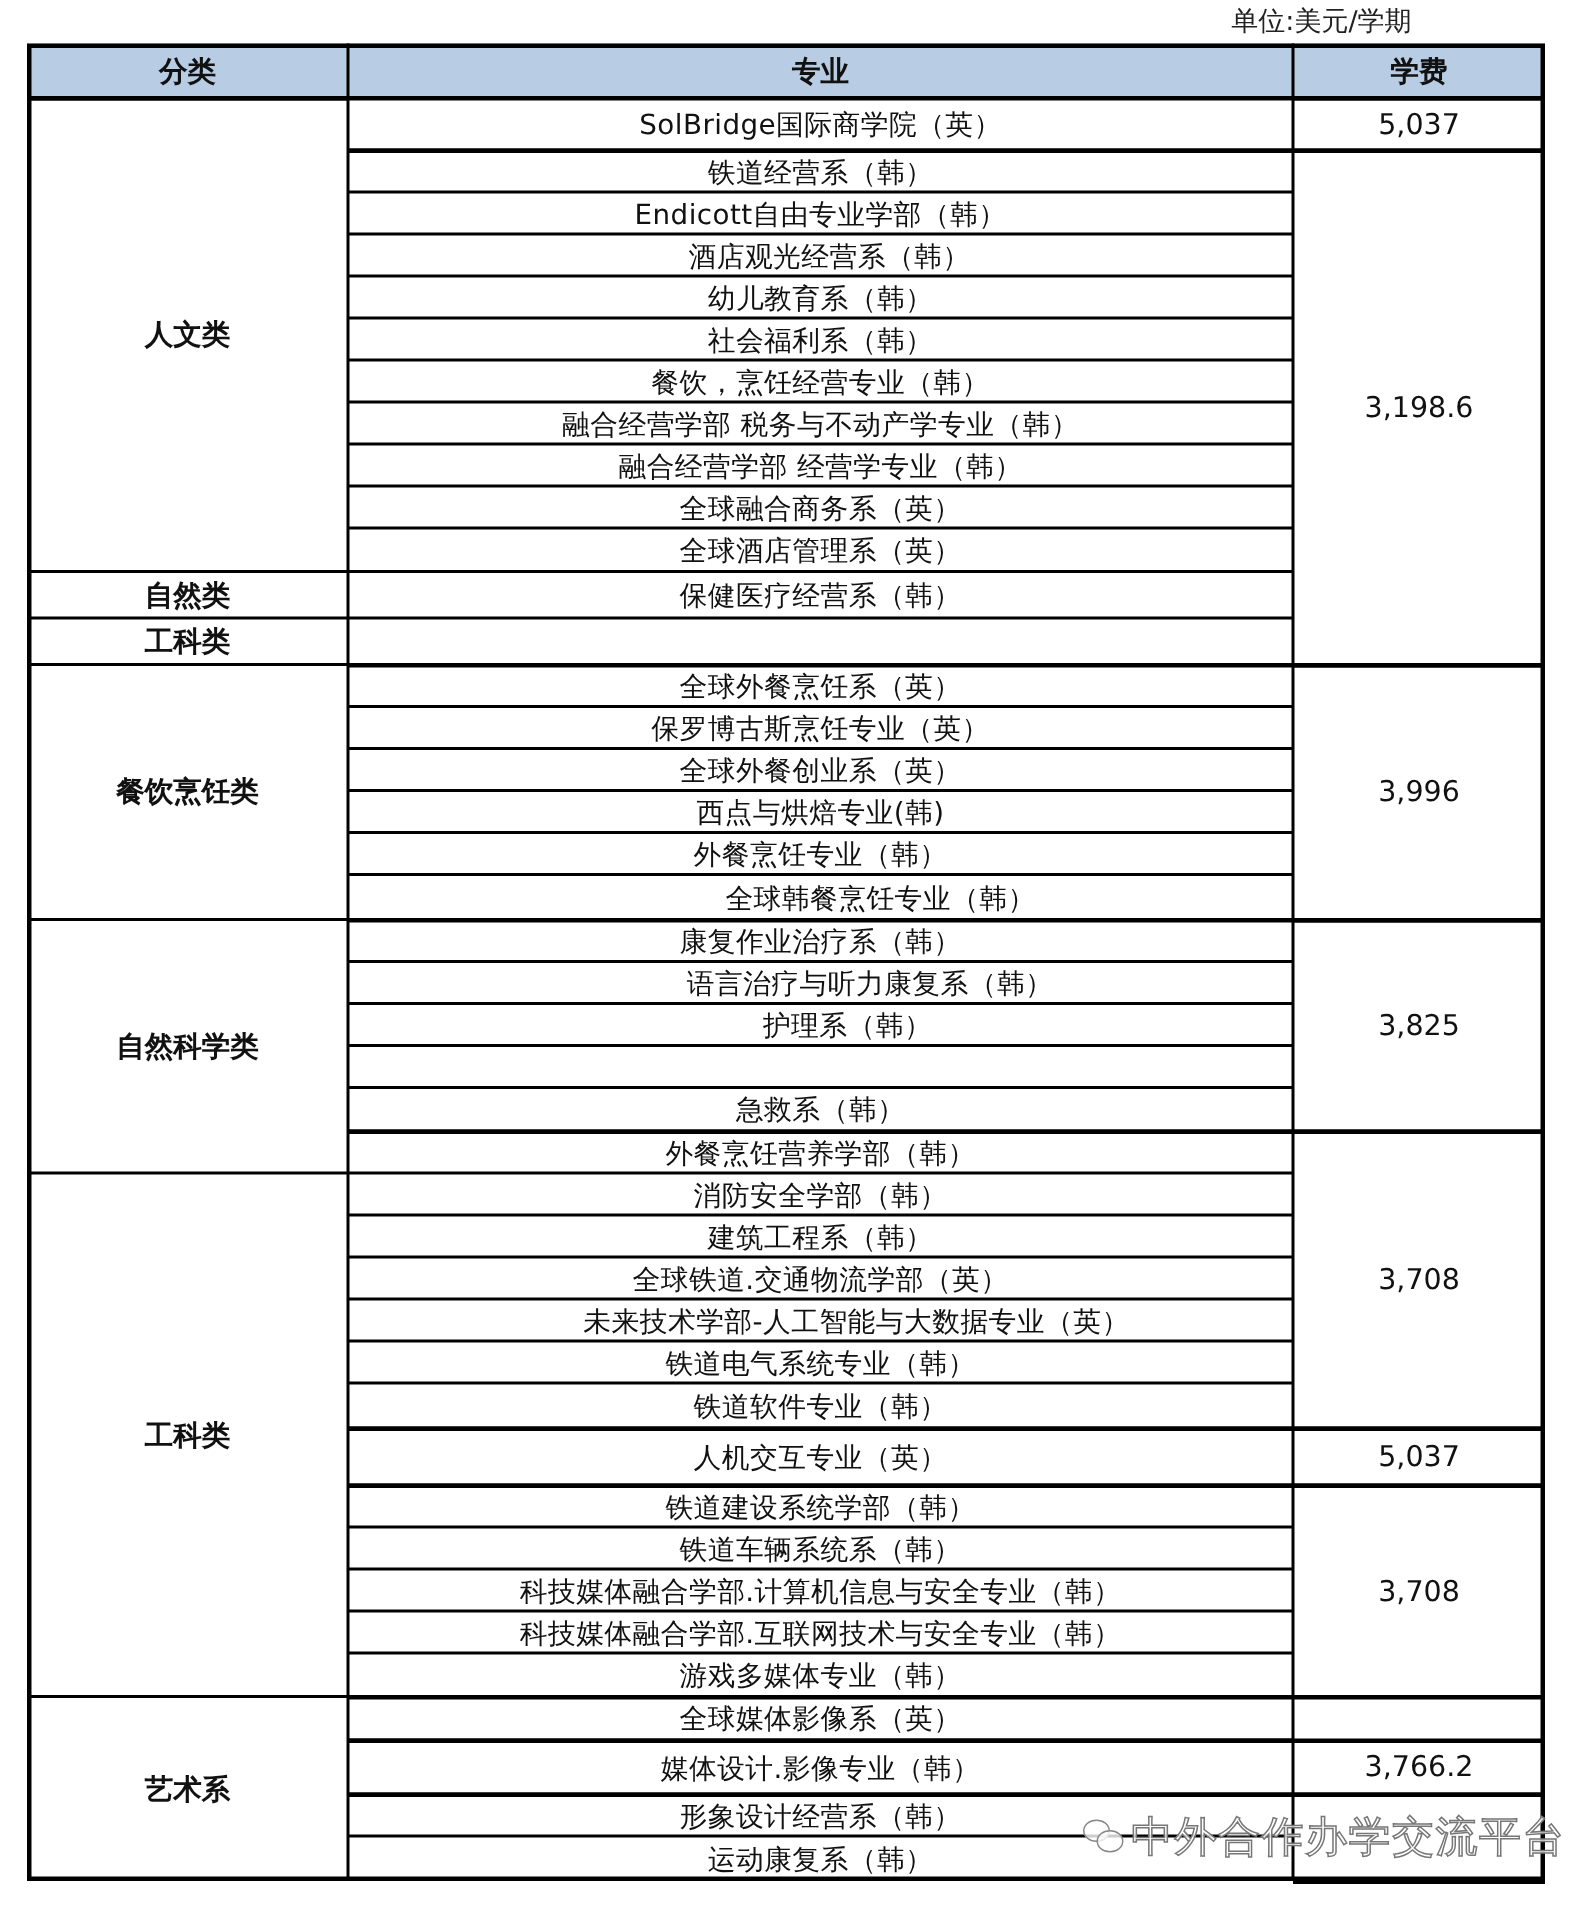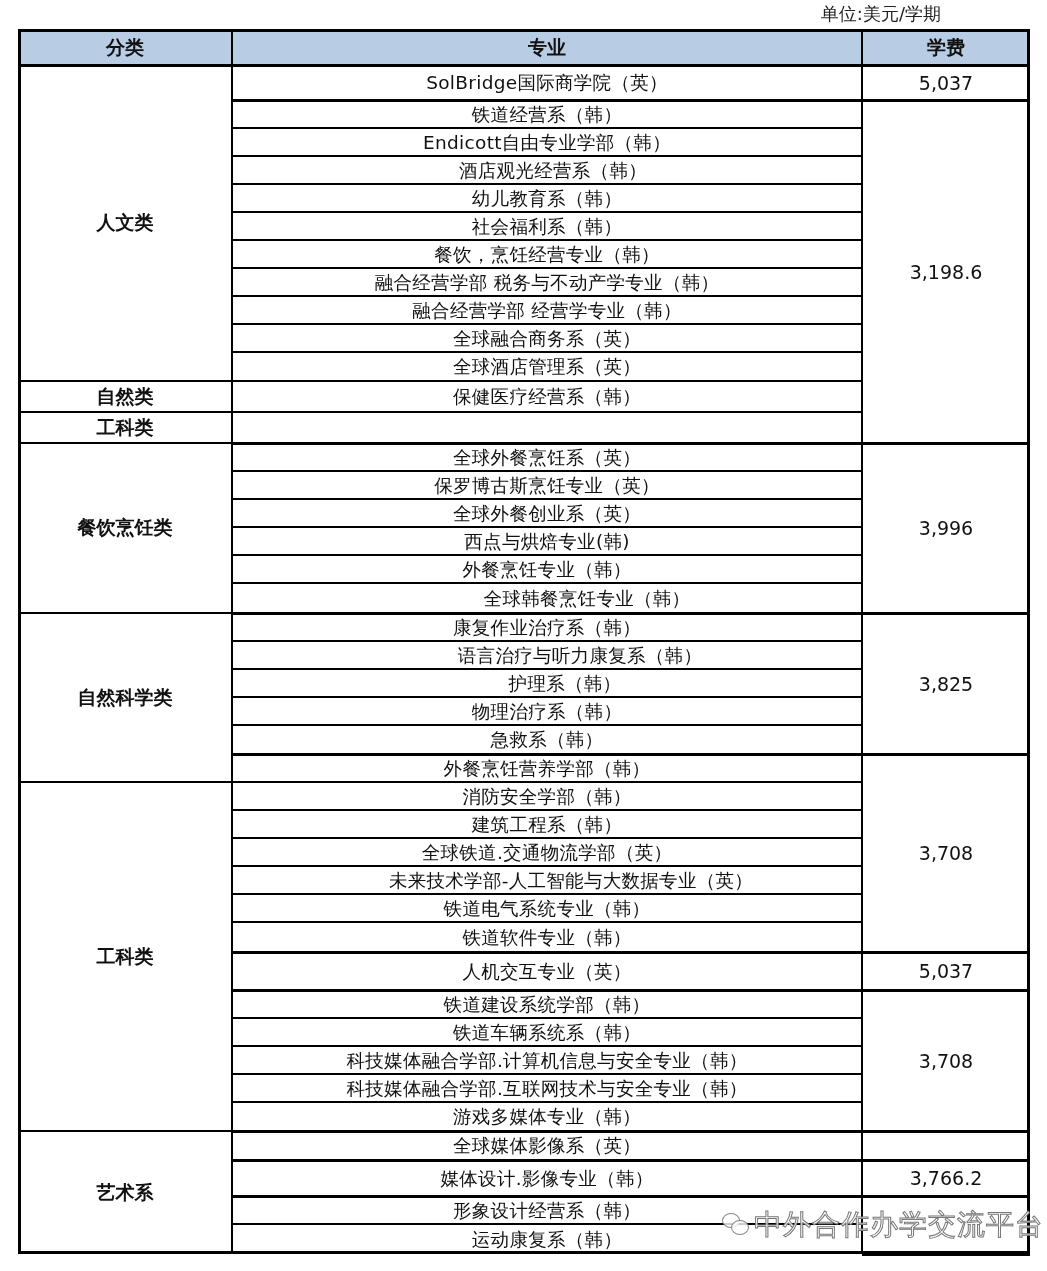--- a/index.html
+++ b/index.html
@@ -68,21 +68,20 @@
     <div class="cell maj" style="left: 214px; top: 526px; width: 630px; height: 28px;">外餐烹饪专业（韩）</div>
     <div class="hline" style="left: 214px; top: 525px; width: 630px;"></div>
     <div class="cell maj" style="left: 214px; top: 554px; width: 662px; height: 30px; margin-left: 24px;">全球韩餐烹饪专业（韩）</div>
     <div class="hline" style="left: 214px; top: 553px; width: 630px;"></div>
     <div class="cell maj" style="left: 214px; top: 584px; width: 630px; height: 28px;">康复作业治疗系（韩）</div>
     <div class="hline" style="left: 214px; top: 583px; width: 630px;"></div>
     <div class="cell maj" style="left: 214px; top: 612px; width: 630px; height: 28px; margin-left: 33px;">语言治疗与听力康复系（韩）</div>
     <div class="hline" style="left: 214px; top: 611px; width: 630px;"></div>
     <div class="cell maj" style="left: 214px; top: 640px; width: 630px; height: 28px; padding-left: 36px;">护理系（韩）</div>
     <div class="hline" style="left: 214px; top: 639px; width: 630px;"></div>
-    <div class="cell maj" style="left: 214px; top: 668px; width: 630px; height: 28px;">物理治疗系（韩）</div>
     <div class="hline" style="left: 214px; top: 667px; width: 630px;"></div>
     <div class="cell maj" style="left: 214px; top: 696px; width: 630px; height: 29px;">急救系（韩）</div>
     <div class="hline" style="left: 214px; top: 695px; width: 630px;"></div>
     <div class="cell maj" style="left: 214px; top: 725px; width: 630px; height: 28px;">外餐烹饪营养学部（韩）</div>
     <div class="hline" style="left: 214px; top: 724px; width: 630px;"></div>
     <div class="cell maj" style="left: 214px; top: 753px; width: 630px; height: 28px;">消防安全学部（韩）</div>
     <div class="hline" style="left: 214px; top: 752px; width: 630px;"></div>
     <div class="cell maj" style="left: 214px; top: 781px; width: 630px; height: 28px;">建筑工程系（韩）</div>
     <div class="hline" style="left: 214px; top: 780px; width: 630px;"></div>
     <div class="cell maj" style="left: 214px; top: 809px; width: 630px; height: 28px;">全球铁道.交通物流学部（英）</div>

